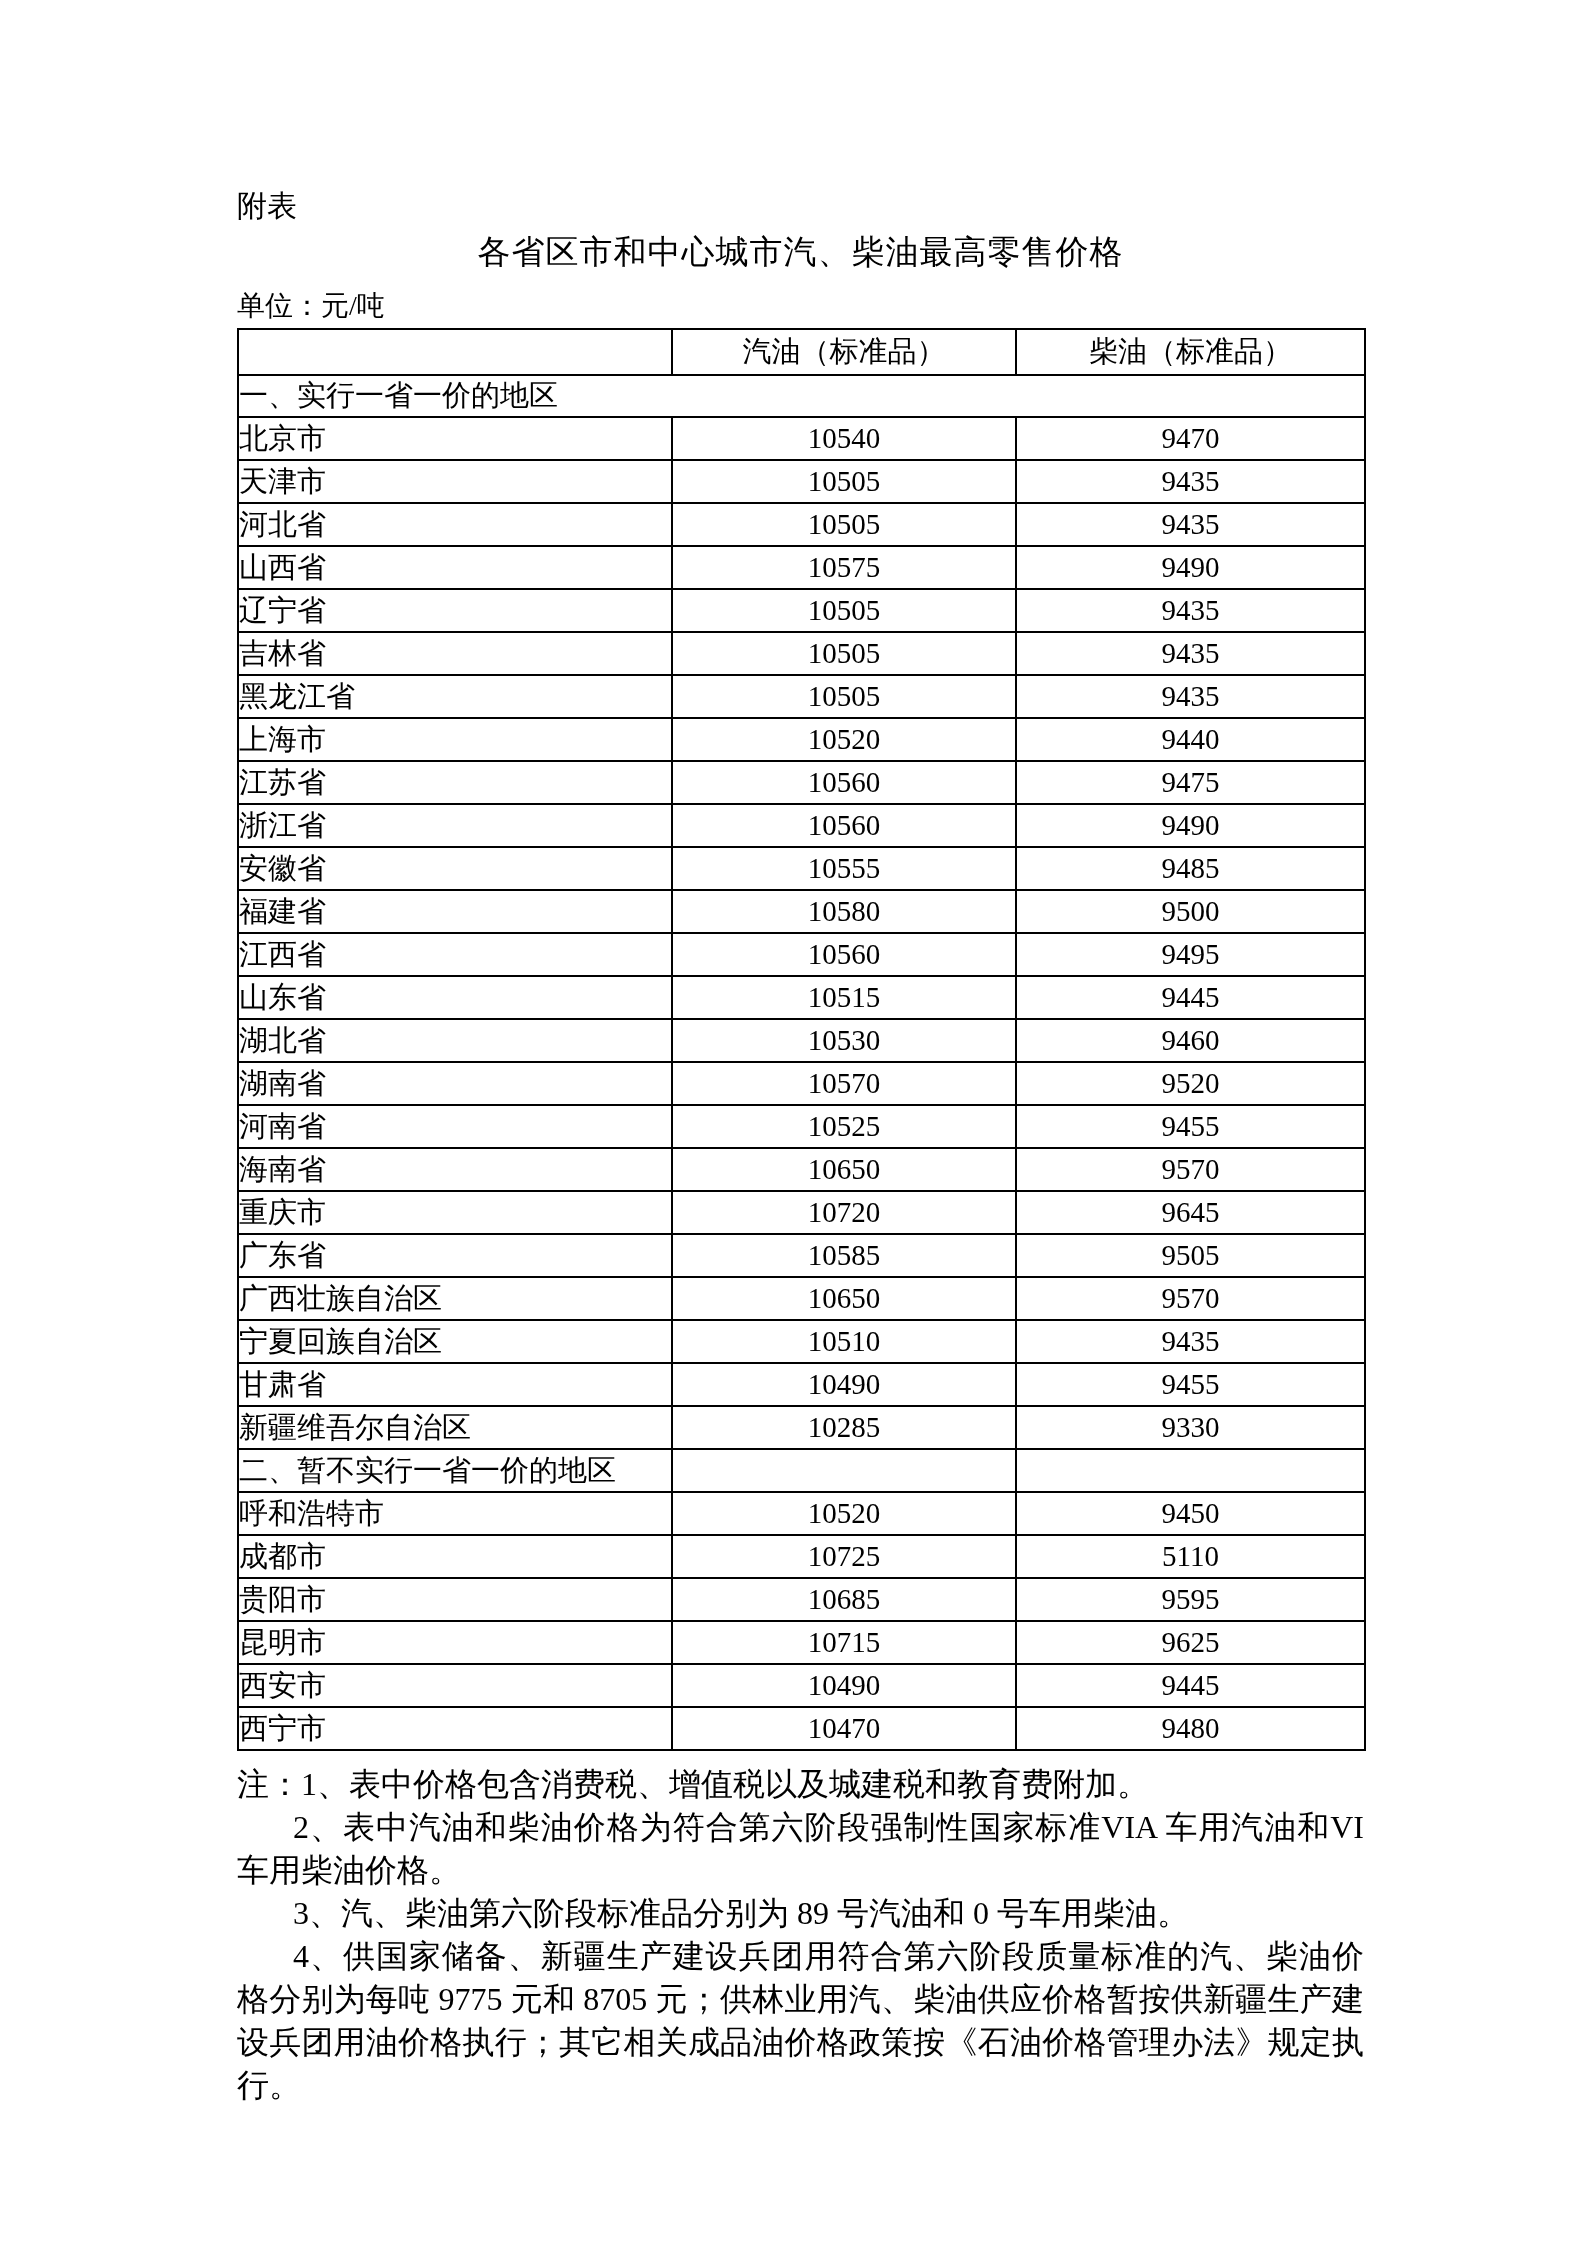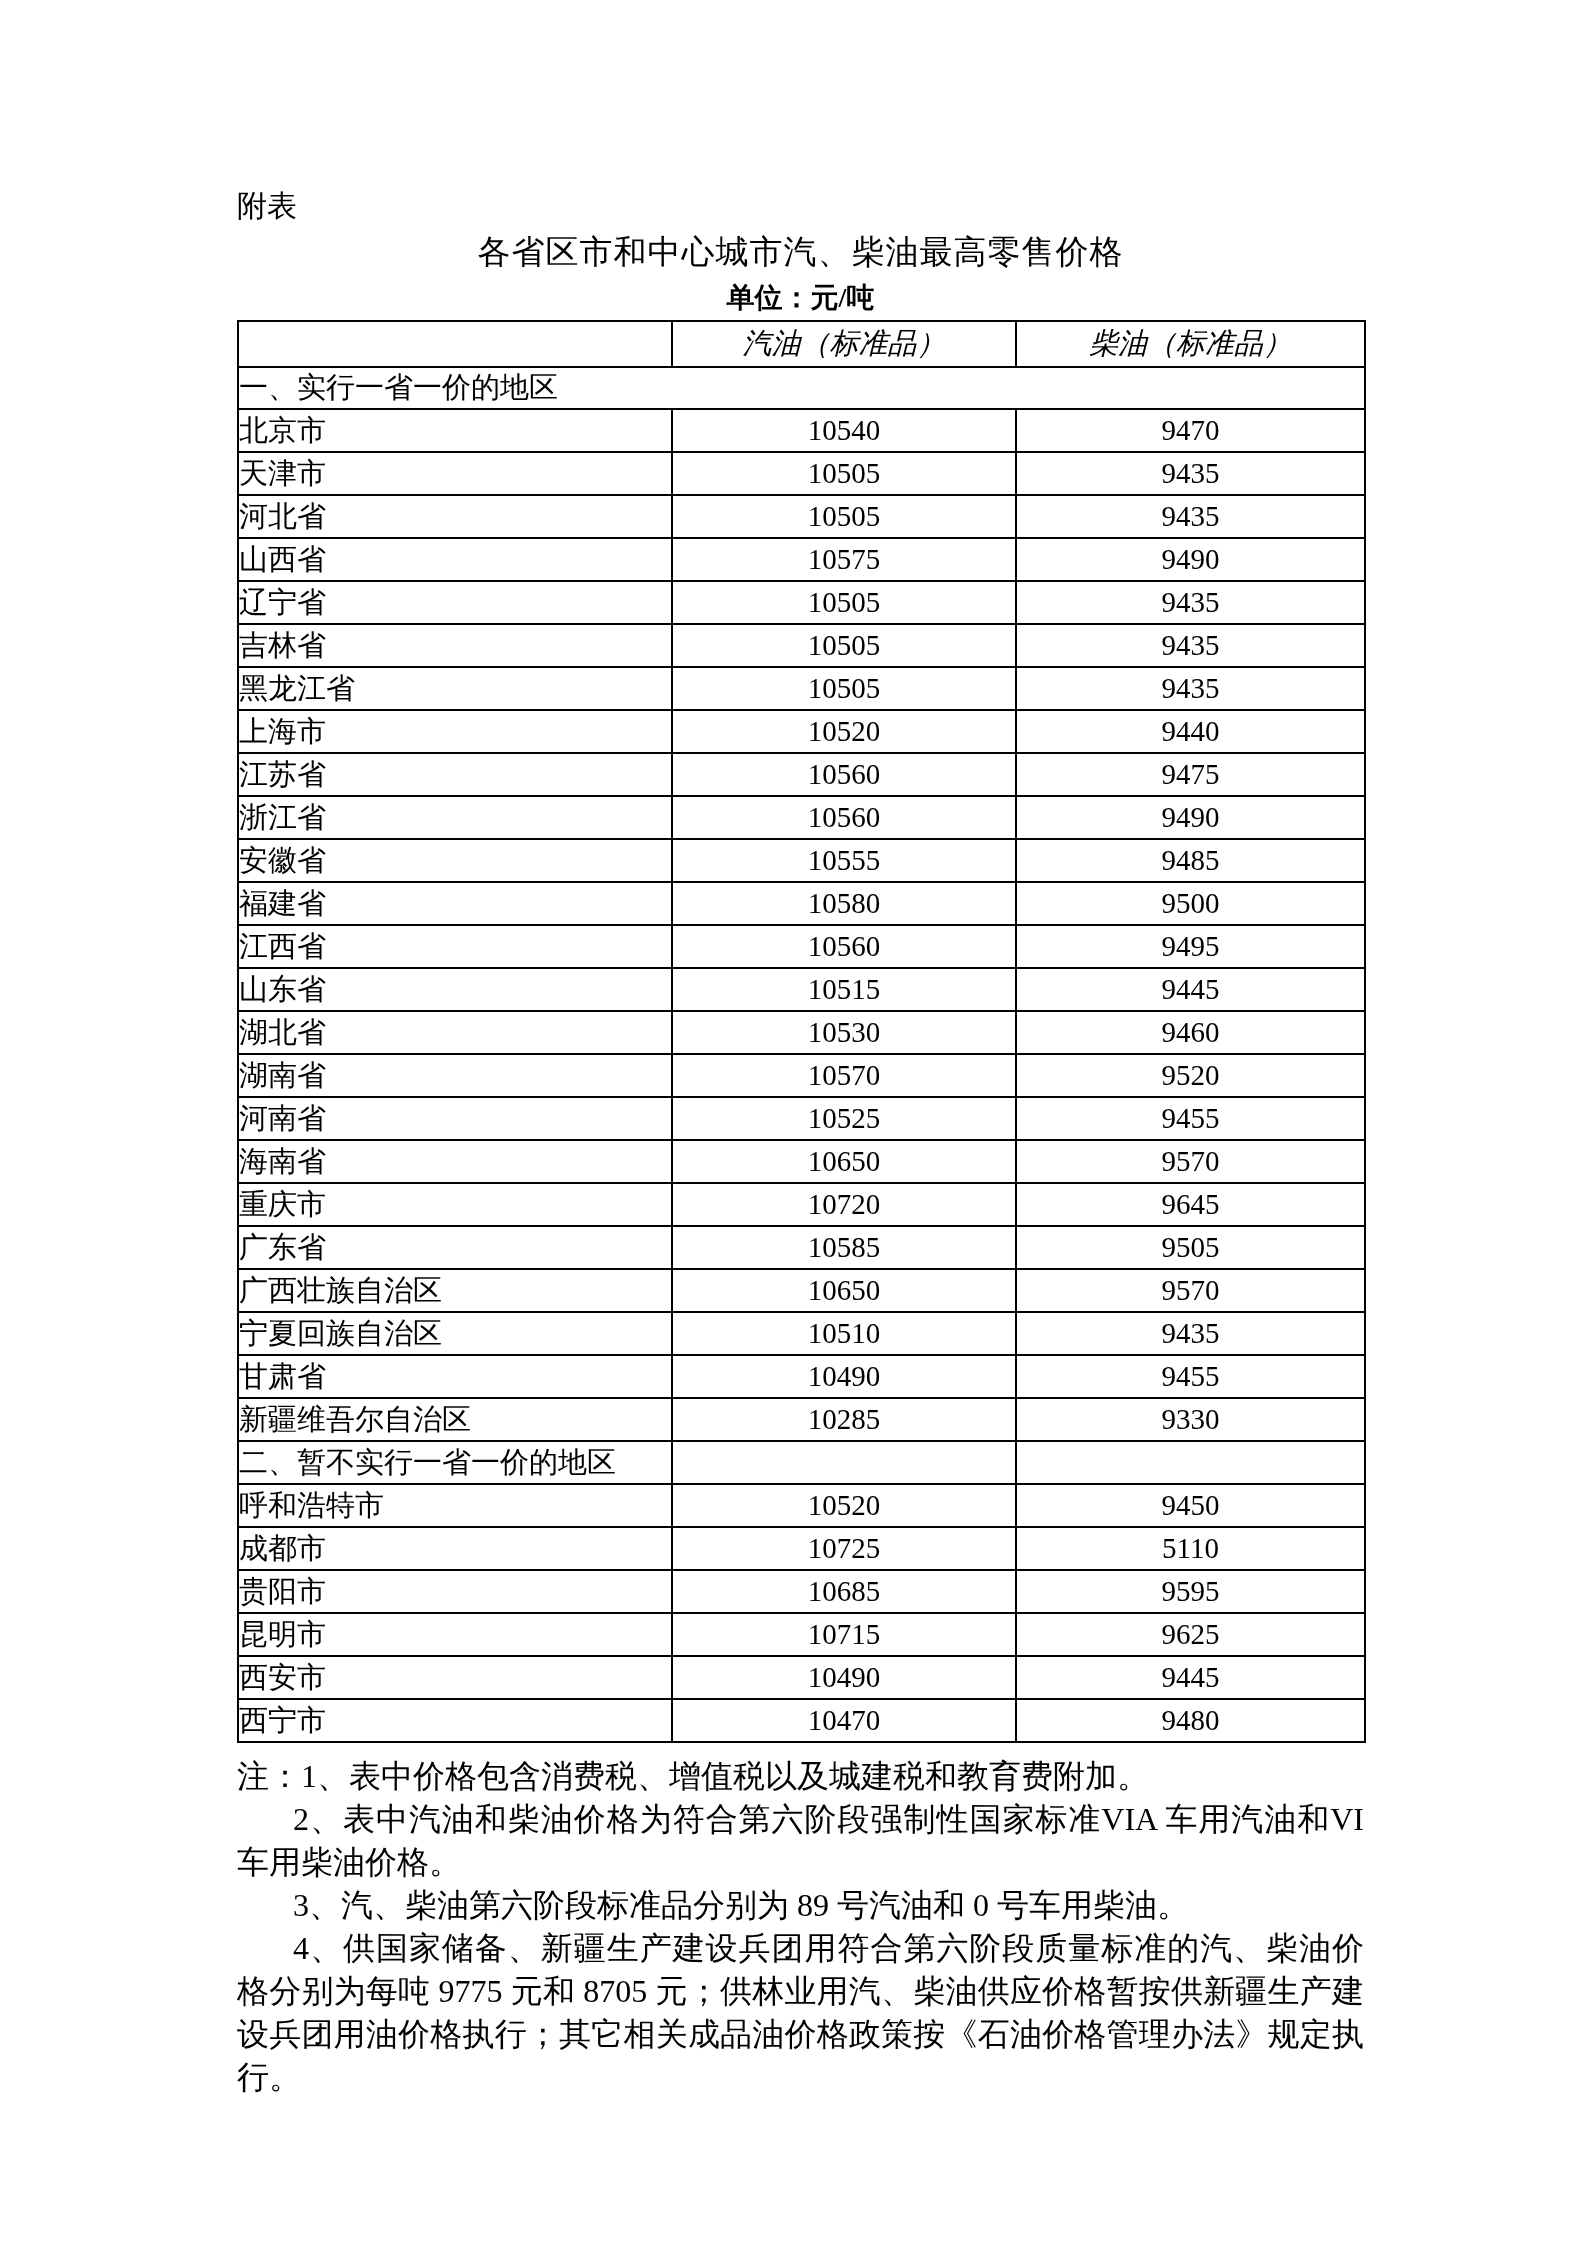--- a/index.html
+++ b/index.html
@@ -27,43 +27,42 @@
   .doc-title {
     margin-top: 6px;
     font-size: 33px;
     line-height: 44px;
     font-weight: normal;
     font-family: "Liberation Sans", "DejaVu Sans", sans-serif;
     text-align: center;
     letter-spacing: 1px;
   }
   .unit-label {
-    margin-top: 6px;
+    margin-top: 14px;
     font-size: 28px;
     line-height: 36px;
-    text-align: center;
-    font-weight: bold;
+    text-align: left;
   }
   table.price-table {
     margin-top: 4px;
     width: 1127px;
     border-collapse: collapse;
     table-layout: fixed;
   }
   .price-table col.c1 { width: 434px; }
   .price-table col.c2 { width: 344px; }
   .price-table col.c3 { width: 349px; }
   .price-table th, .price-table td {
     border: 2px solid #000;
     font-size: 29px;
     font-weight: normal;
     padding: 0;
     overflow: hidden;
   }
-  .price-table th { height: 44px; text-align: center; font-style: italic; }
+  .price-table th { height: 44px; text-align: center; }
   .region-cell {
     height: 41px;
     text-align: left;
     padding-left: 82px;
   }
   .num-cell {
     height: 41px;
     text-align: center;
   }
   .section-cell {

